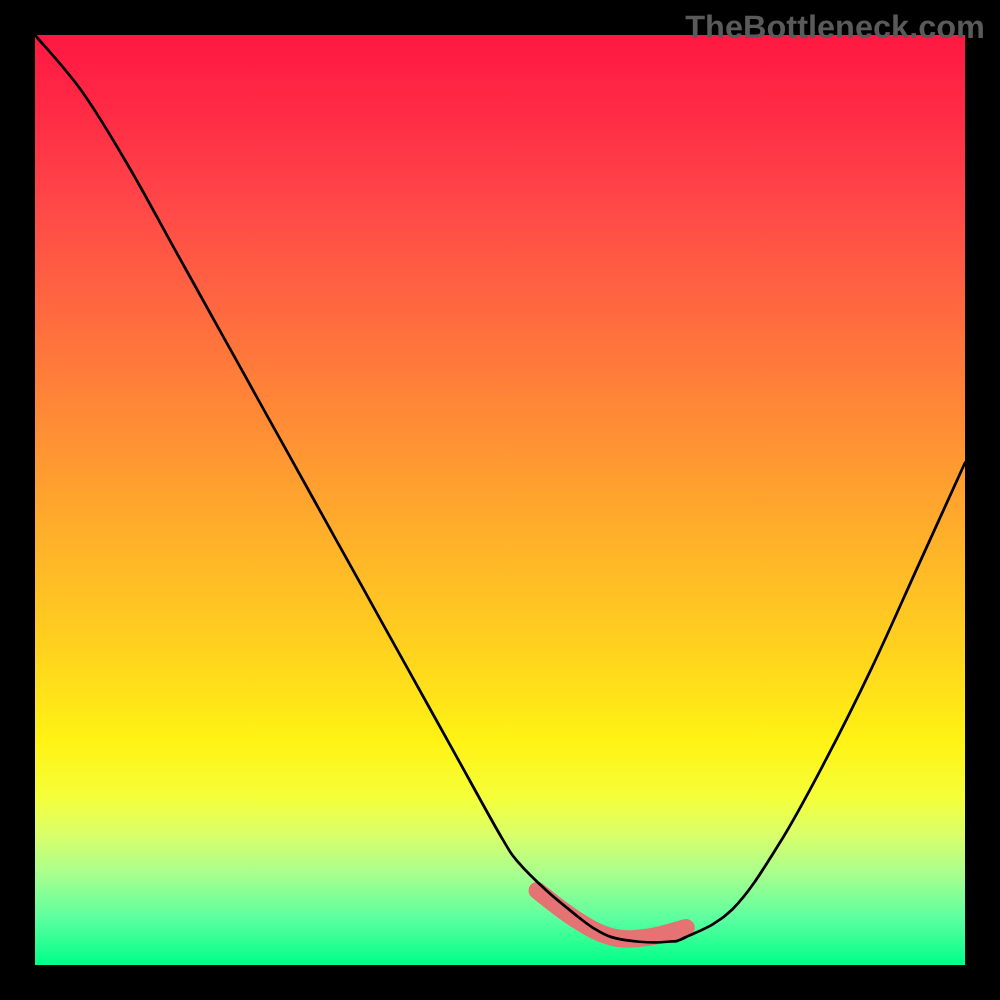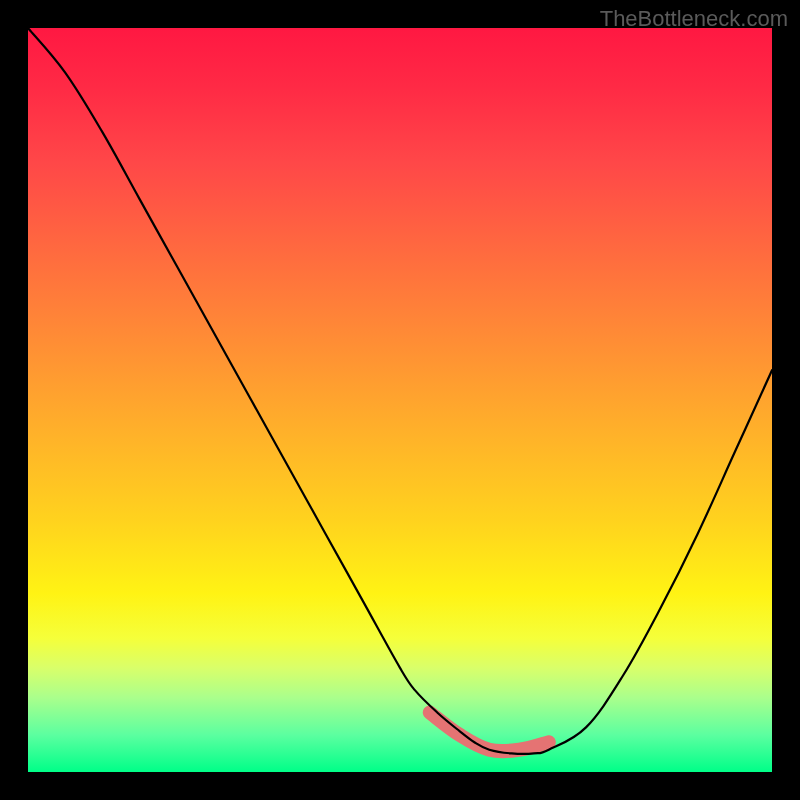--- a/index.html
+++ b/index.html
@@ -9,22 +9,22 @@
     background: #000;
     position: relative;
     font-family: Arial, sans-serif;
     overflow: hidden;
   }
   .watermark {
     position: absolute;
     top: 6px;
     right: 12px;
     color: #5a5a5a;
-    font-size: 22px;
-    font-weight: 400;
+    font-size: 26px;
+    font-weight: 700;
     z-index: 10;
   }
   .plot-area {
     position: absolute;
     top: 28px;
     left: 28px;
     width: 744px;
     height: 744px;
     overflow: hidden;
   }

